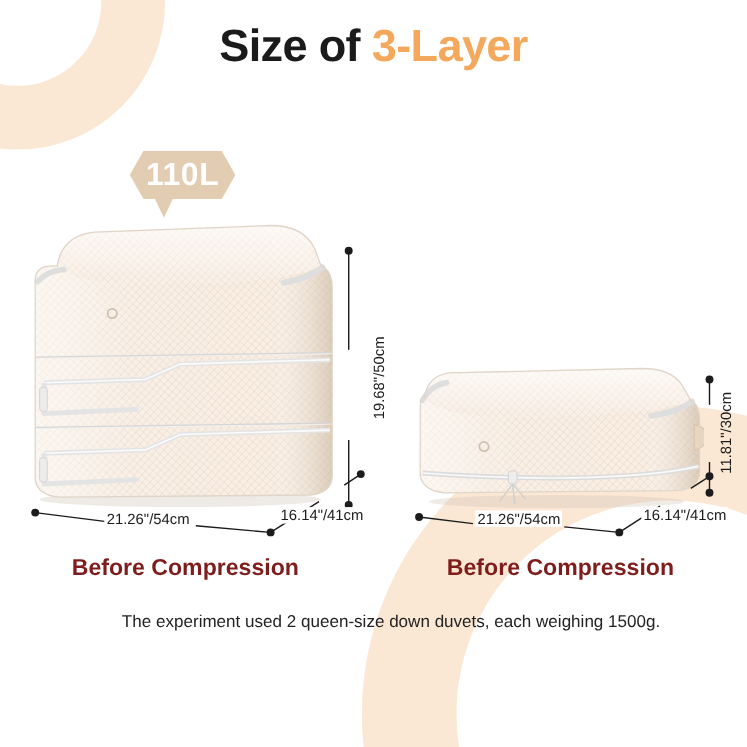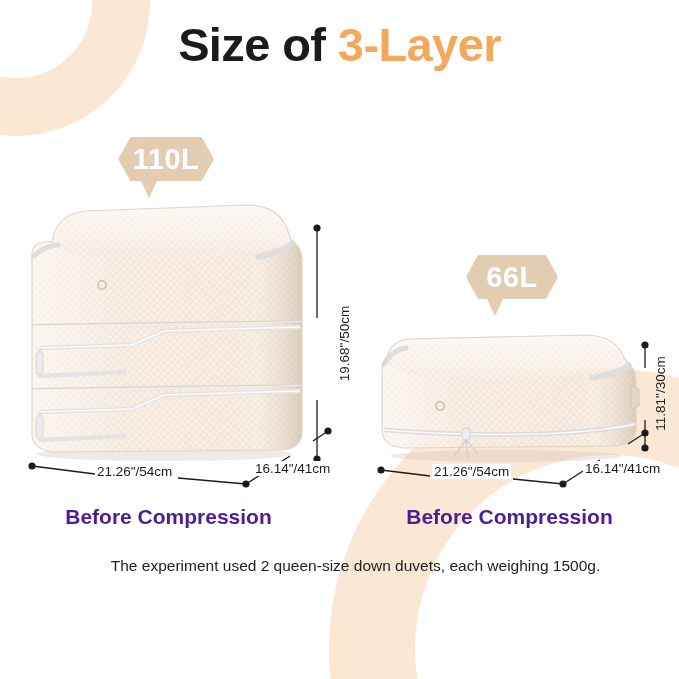--- a/index.html
+++ b/index.html
@@ -25,21 +25,21 @@
     border-radius:50%;
     border:86px solid #fbe8d4;
     box-sizing:border-box;
   }
 
   
   #title-block{
     position:absolute;left:0;top:18px;width:679px;
     text-align:center;
     font-weight:bold;
-    font-size:47px;
+    font-size:41px;
     line-height:1.13;
     letter-spacing:-0.6px;
     color:#1b1b1b;
   }
   #title-block .accent{color:#f4a85c;}
   .title-line{display:block;}
 
   
   .badge{
     position:absolute;
@@ -71,21 +71,21 @@
   
   .bag-wrap{position:absolute;}
   #bag-left{left:14px;top:200px;width:292px;height:262px;}
   #bag-right{left:378px;top:332px;width:262px;height:130px;}
 
   
   .caption{
     position:absolute;
     font-size:21px;
     font-weight:bold;
-    color:#4c1d95;
+    color:#7f1d1d;
     text-align:center;
     white-space:nowrap;
   }
   #caption-before{left:0px;top:505px;width:337px;}
   #caption-after{left:340px;top:505px;width:339px;}
 
   
   #footnote{
     position:absolute;left:16px;top:557px;width:679px;
     text-align:center;
@@ -281,23 +281,19 @@
   <div class="dim vert" id="dim-l-h">19.68"/50cm</div>
 
   <div class="dim" id="dim-r-w">21.26"/54cm</div>
   <div class="dim" id="dim-r-d">16.14"/41cm</div>
   <div class="dim vert" id="dim-r-h">11.81"/30cm</div>
 
   <div class="badge" id="badge-110">
     <div class="bubble">110L</div>
     <div class="tail"></div>
   </div>
-  <div class="badge" id="badge-66">
-    <div class="bubble">66L</div>
-    <div class="tail"></div>
-  </div>
 
   <div class="caption" id="caption-before">Before Compression</div>
   <div class="caption" id="caption-after">Before Compression</div>
 
   <div id="footnote">The experiment used 2 queen-size down duvets, each weighing 1500g.</div>
 
 </div>
 
 </body></html>

